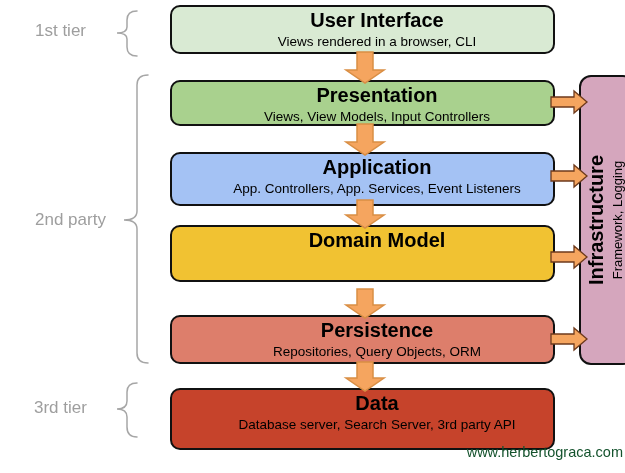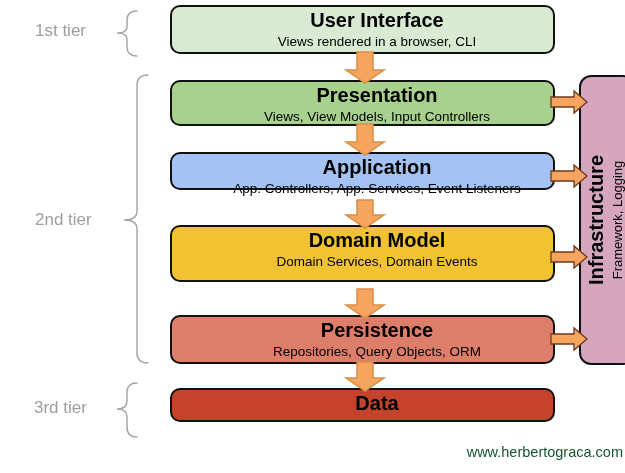--- a/index.html
+++ b/index.html
@@ -33,50 +33,50 @@
     position:absolute;top:444px;right:22px;color:#14532d;font-size:14.5px;
     white-space:nowrap;
   }
 </style>
 </head>
 <body>
 
 <div id="stage">
 
   <div class="tier-label" style="left:15px;top:21px">1st tier</div>
-  <div class="tier-label" style="left:15px;top:210px">2nd tier</div>
+  <div class="tier-label" style="left:15px;top:210px">2nd party</div>
   <div class="tier-label" style="left:14px;top:398px">3rd tier</div>
 
   <div class="layer" style="top: 5px; height: 49px; background-color: rgb(217, 234, 211);">
     <div class="layer-title">User Interface</div>
     <div class="layer-sub">Views rendered in a browser, CLI</div>
   </div>
 
   <div class="layer" style="top: 80px; height: 46px; background-color: rgb(169, 209, 142);">
     <div class="layer-title">Presentation</div>
     <div class="layer-sub">Views, View Models, Input Controllers</div>
   </div>
 
-  <div class="layer" style="top: 152px; height: 38px; background-color: rgb(164, 194, 244);">
+  <div class="layer" style="top: 152px; height: 54px; background-color: rgb(164, 194, 244);">
     <div class="layer-title">Application</div>
     <div class="layer-sub">App. Controllers, App. Services, Event Listeners</div>
   </div>
 
   <div class="layer" style="top: 225px; height: 57px; background-color: rgb(241, 194, 50);">
     <div class="layer-title">Domain Model</div>
-    <div class="layer-sub">Domain Services, Domain Events</div>
   </div>
 
   <div class="layer" style="top: 315px; height: 49px; background-color: rgb(221, 126, 107);">
     <div class="layer-title">Persistence</div>
     <div class="layer-sub">Repositories, Query Objects, ORM</div>
   </div>
 
-  <div class="layer" style="top: 388px; height: 34px; background-color: rgb(198, 67, 43);">
+  <div class="layer" style="top: 388px; height: 62px; background-color: rgb(198, 67, 43);">
     <div class="layer-title">Data</div>
+    <div class="layer-sub">Database server, Search Server, 3rd party API</div>
   </div>
 
   <div id="infra" style="background-color: rgb(213, 166, 189);"></div>
   <div id="infra-text">
     <div id="infra-title">Infrastructure</div>
     <div id="infra-sub">Framework, Logging</div>
   </div>
 
   <svg id="overlay" width="625" height="473" viewBox="0 0 625 473">
 

